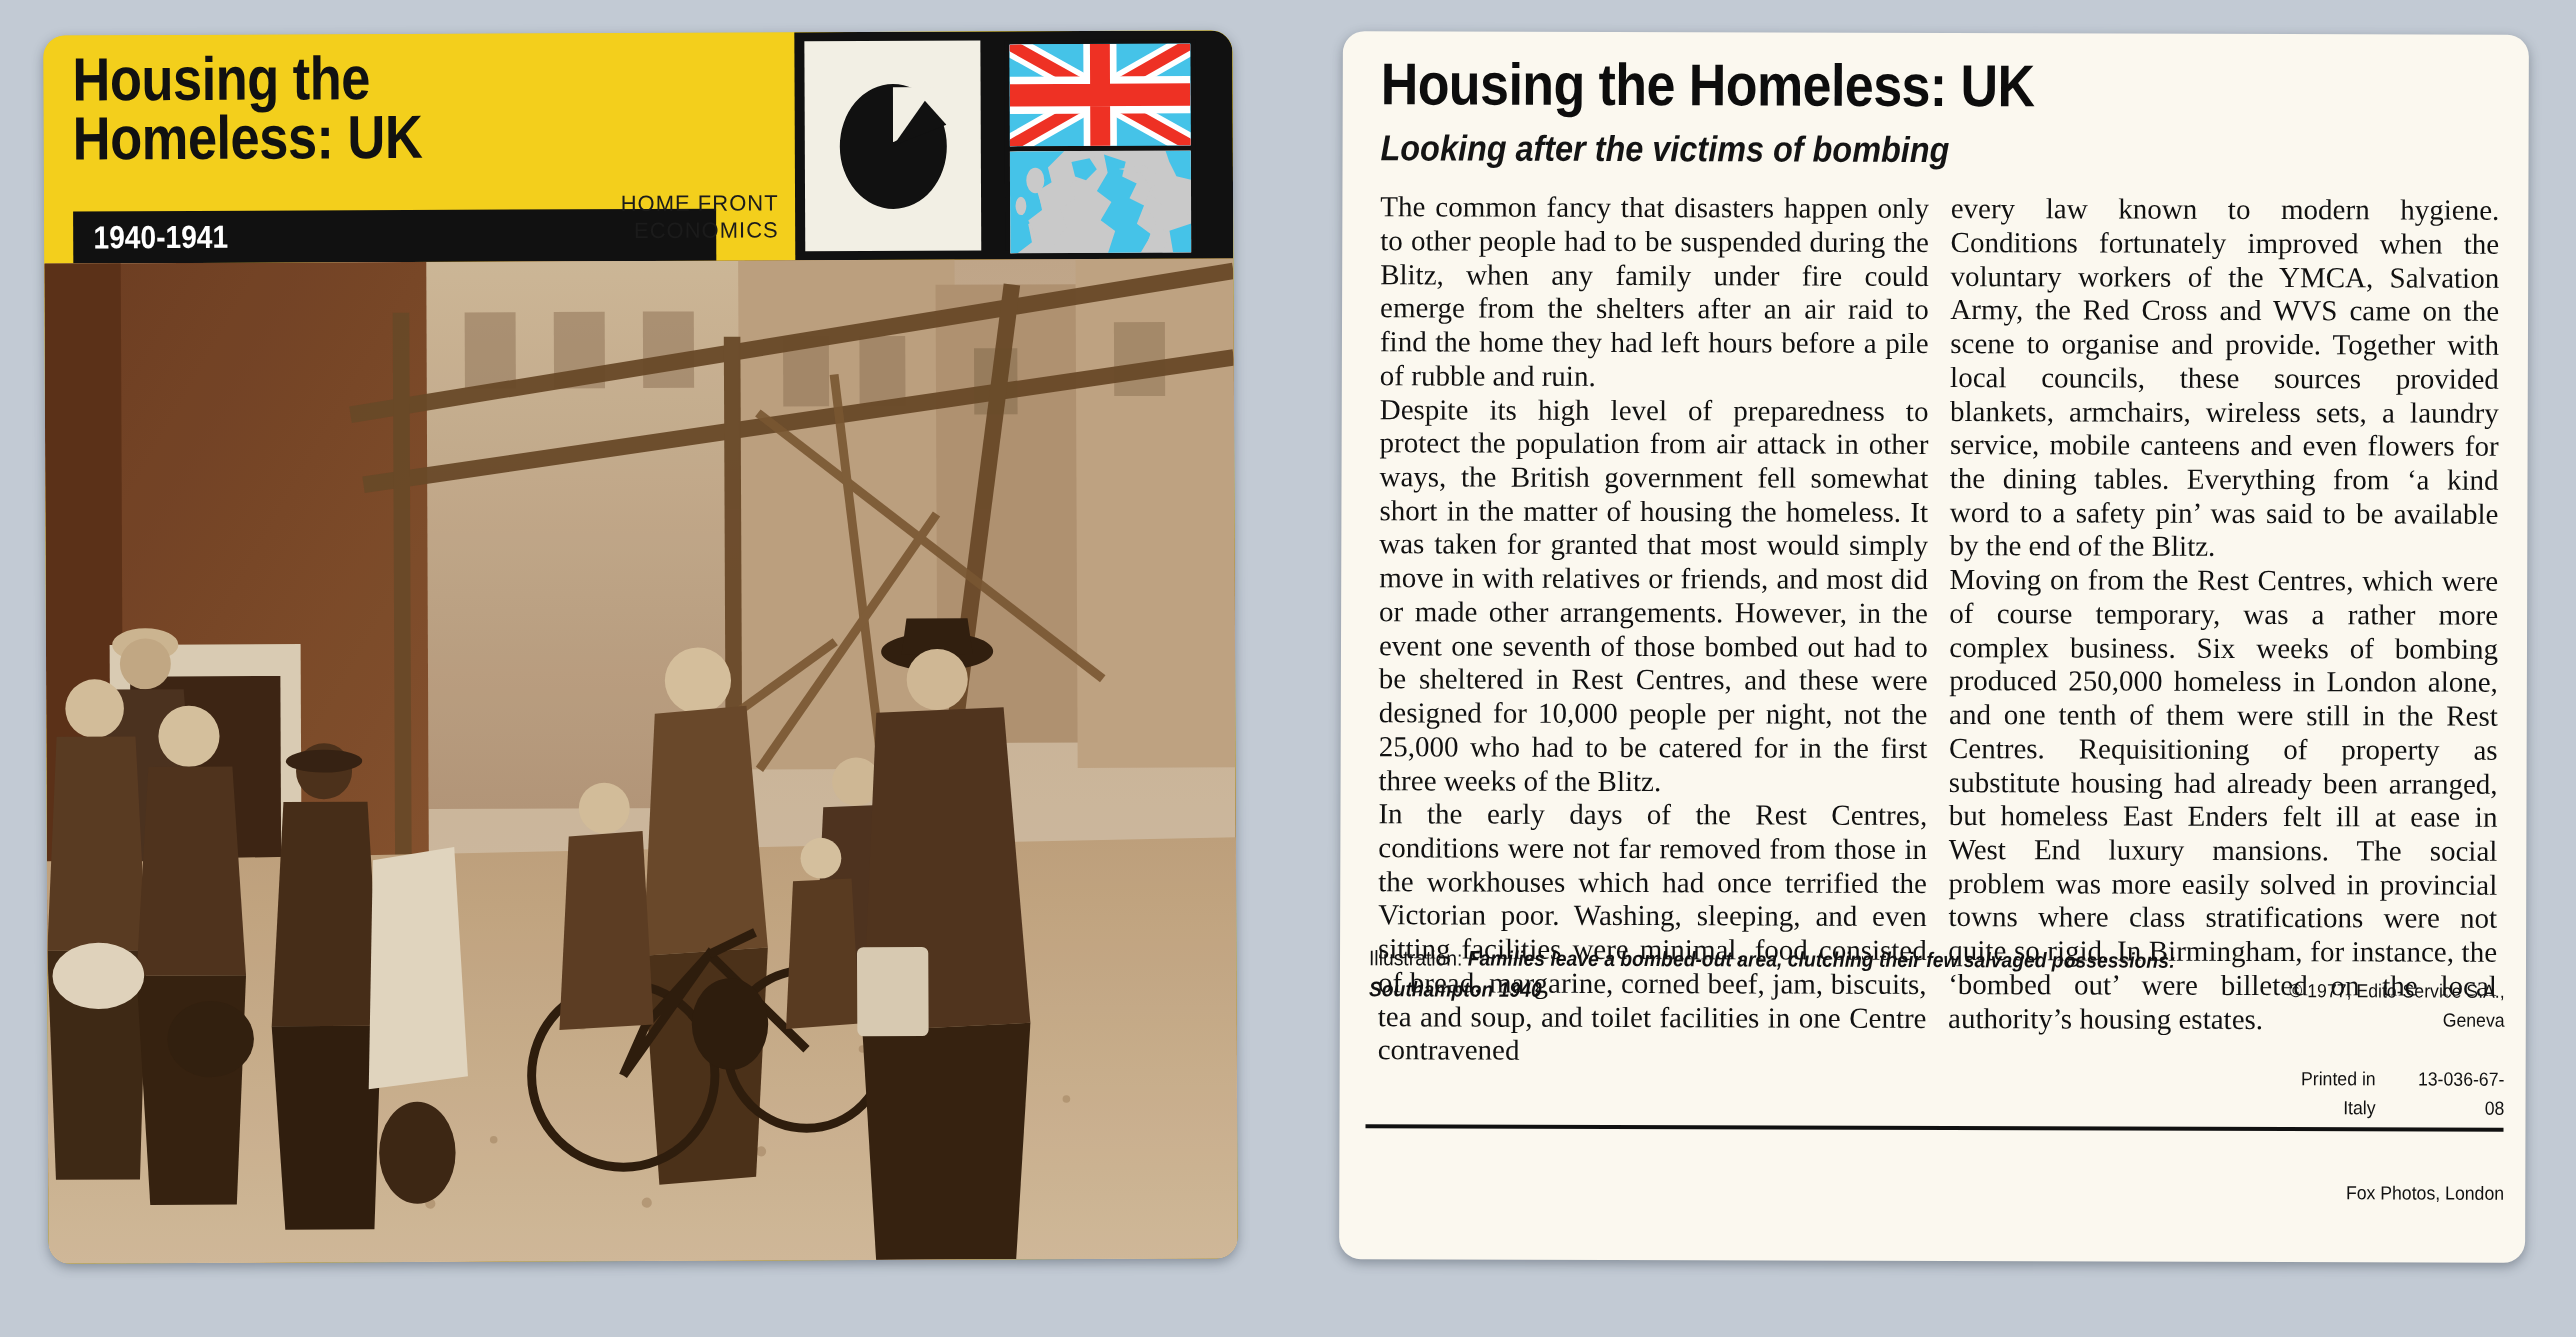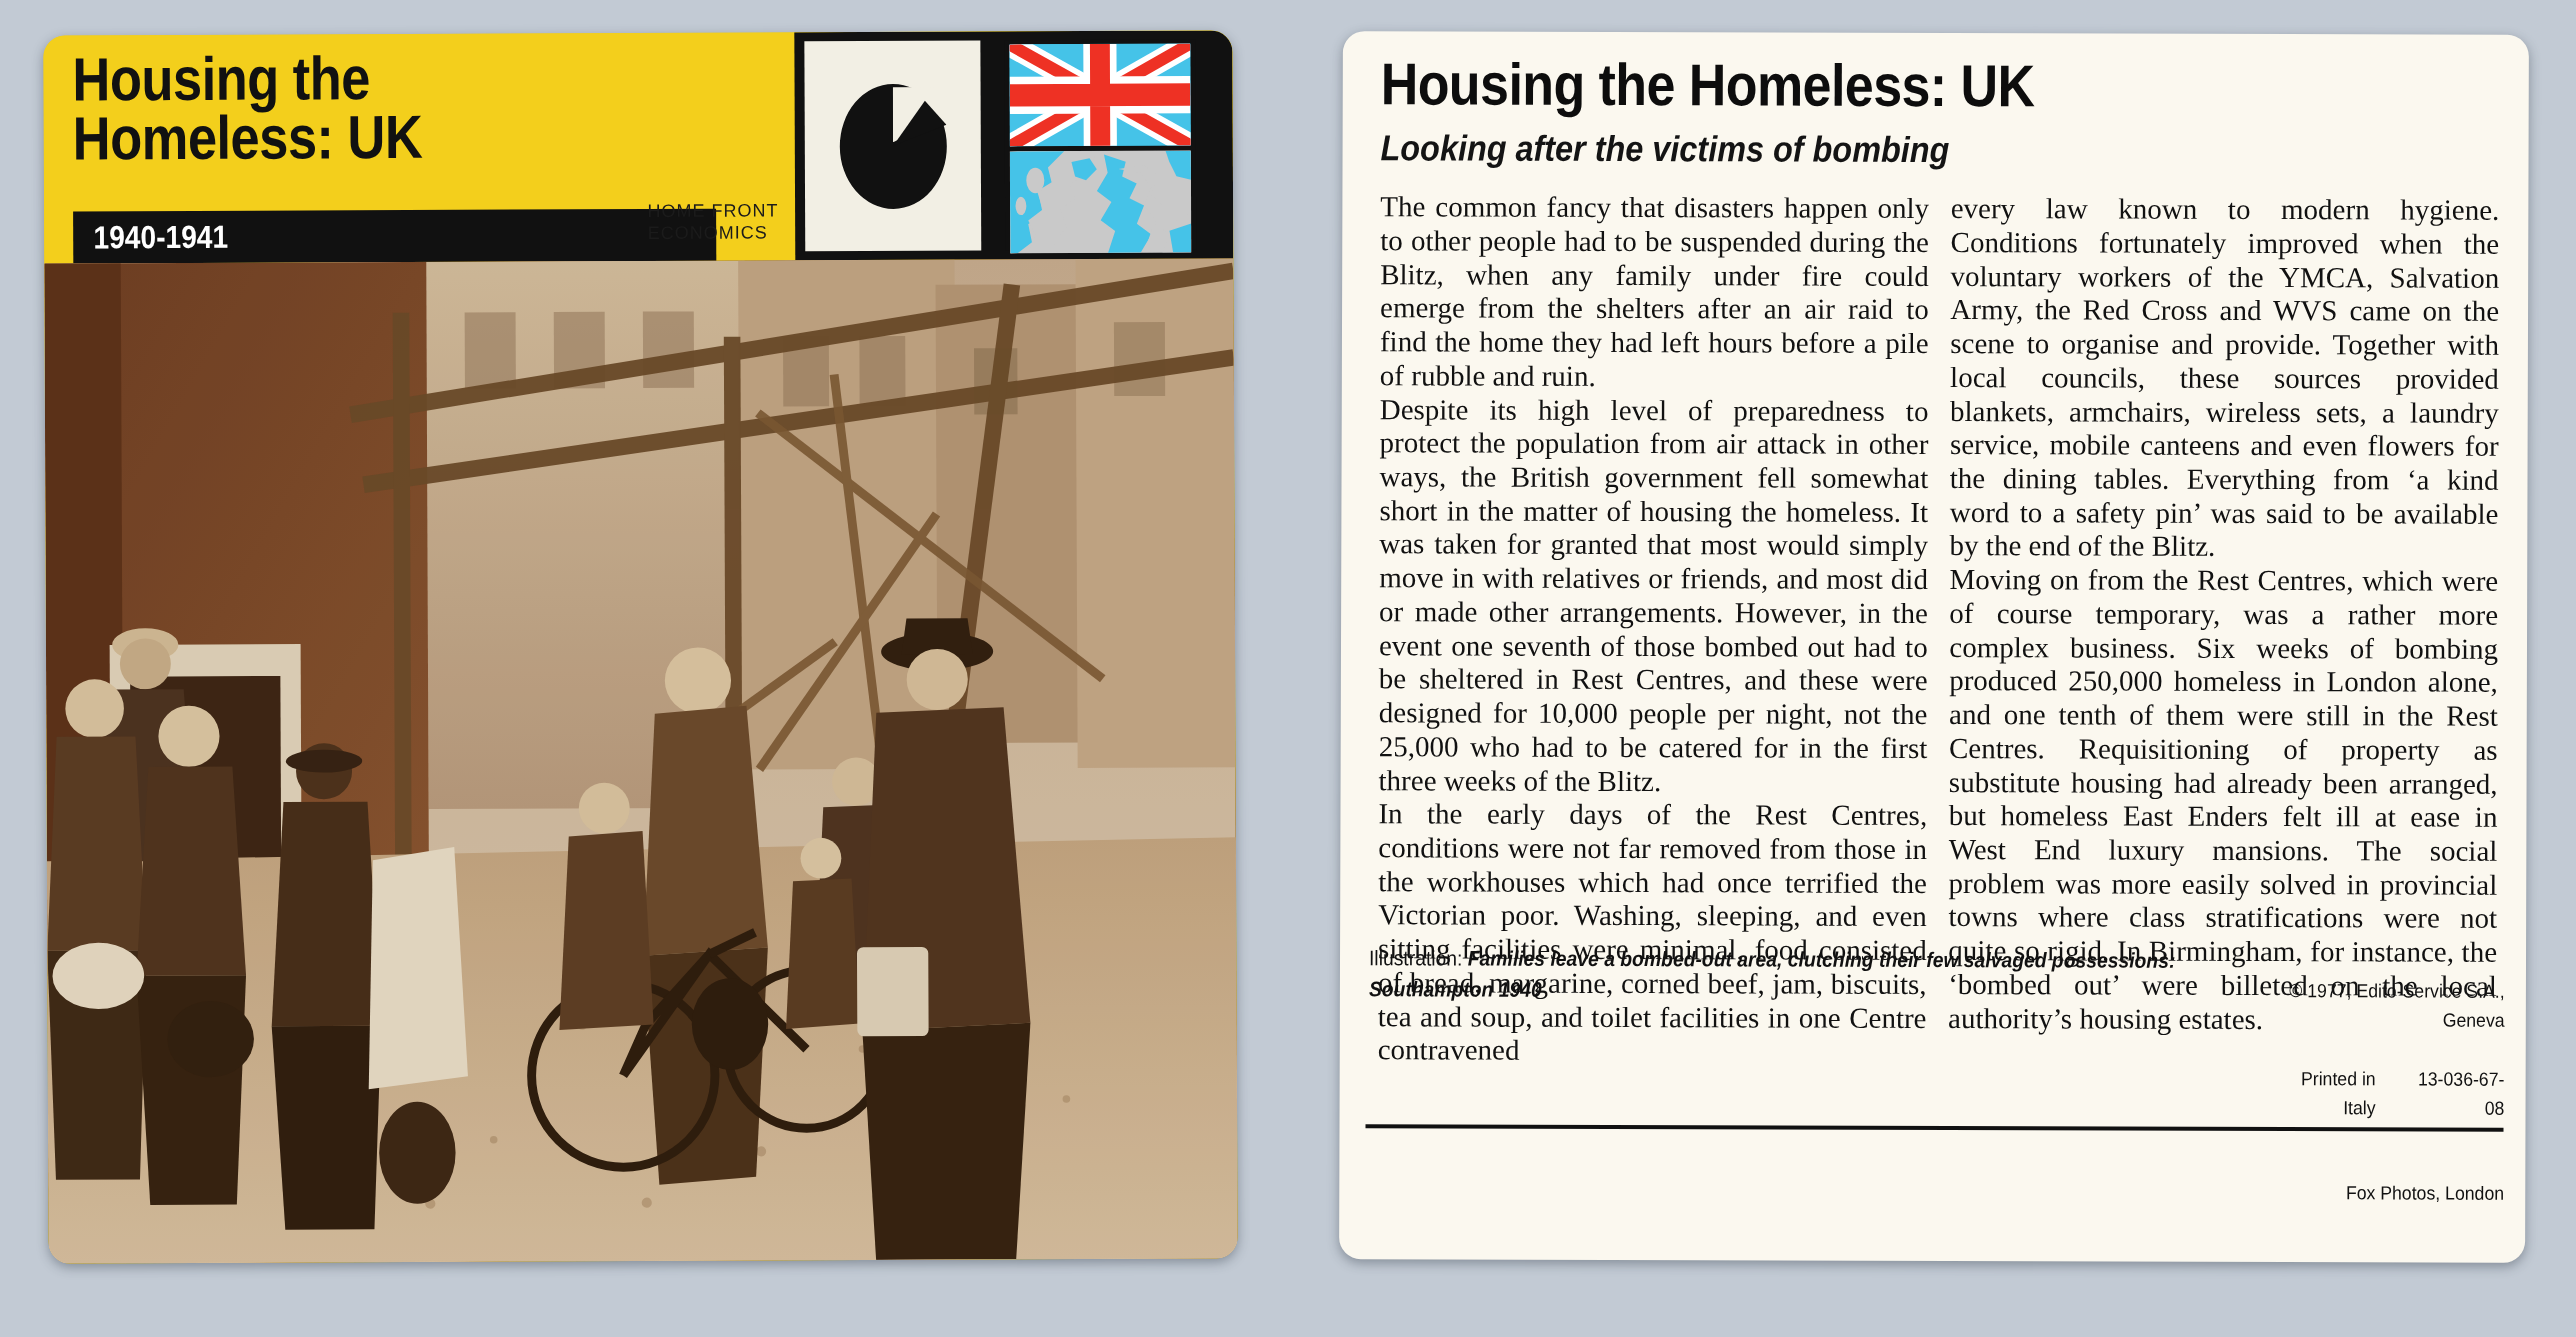--- a/index.html
+++ b/index.html
@@ -54,21 +54,22 @@
     display:flex;align-items:center;
   }
   .date-text{
     color:#fff;font-weight:bold;font-size:32px;
     padding-left:23px;letter-spacing:0px;
     transform:scaleX(.88);transform-origin:left center;
   }
   .cat-label{
     position:absolute;
     right:16.5px; bottom:16.5px;
-    font-size:18px;
+    text-align:right;
+    font-size:22px;
     line-height:1.22;
     color:#1b1b1b;
     letter-spacing:1px;
     white-space:pre-line;
   }
   
   .icon-panel{
     position:absolute;
     left:751px; top:0;
     width:438px; height:228px;

